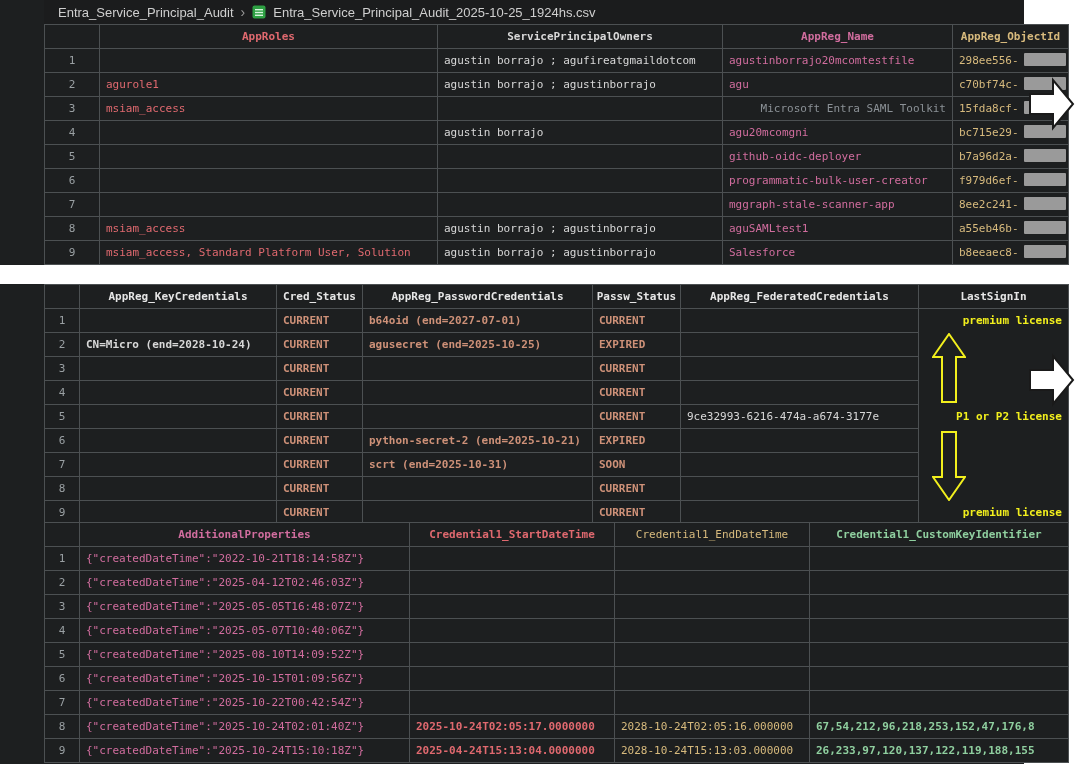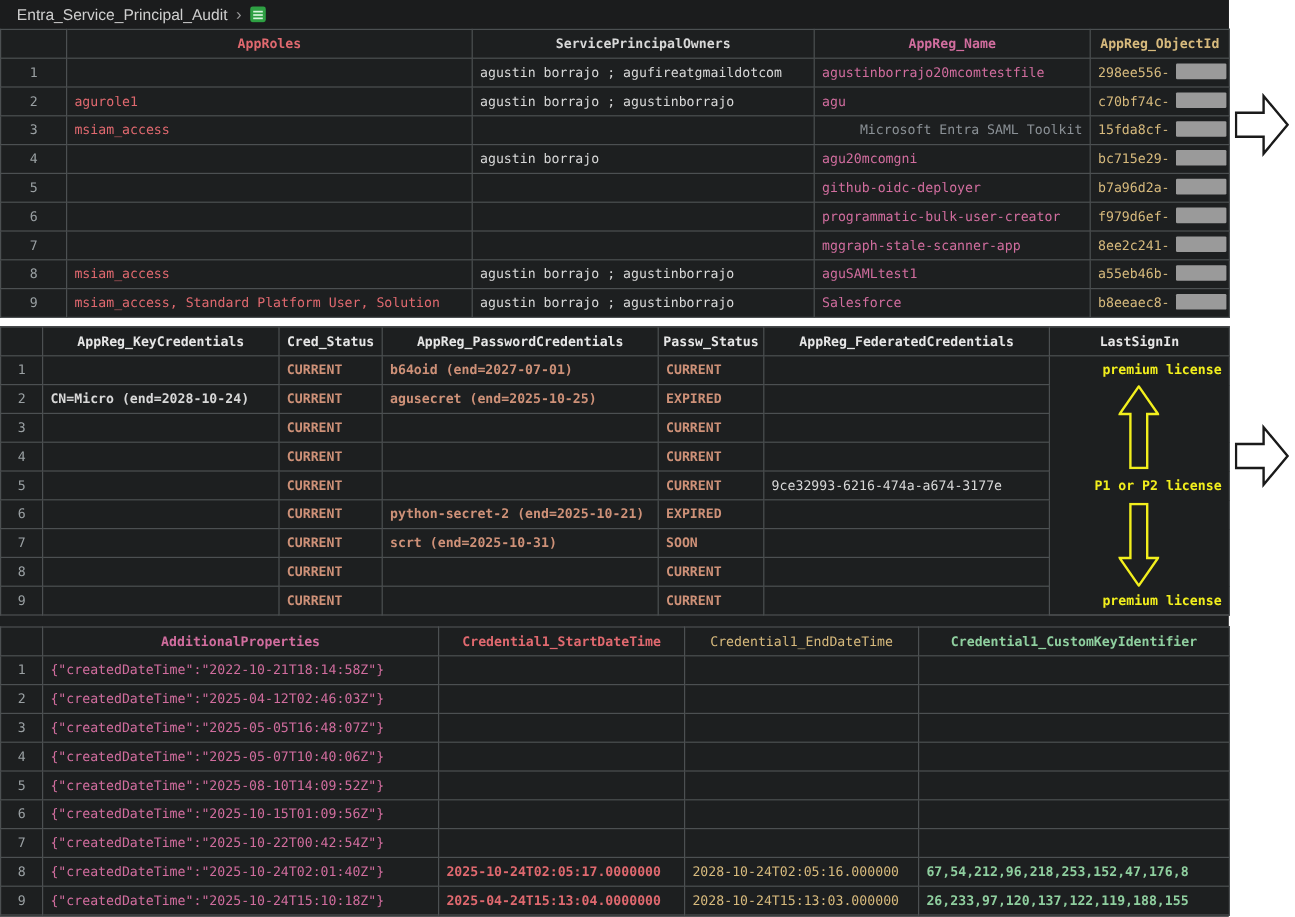--- a/index.html
+++ b/index.html
@@ -1,23 +1,23 @@
 <!DOCTYPE html>
 <html style="--red: #e0696f; --pink: #d16d9e; --yellow: #d7ba7d; --orange: #ce9178; --green: #8fcf9f; --white: #d8d8d8; --gray: #8b9196; --number_gray: #9aa0a3; --annotation_yellow: #f2ef1d; --redaction_gray: #9a9a9a; --icon_green: #2ea043;"><head>
 <meta charset="utf-8">
 <style>
   * { margin:0; padding:0; box-sizing:border-box; }
   html,body { background:#ffffff; }
   body {
     width:1079px; height:764px; position:relative; overflow:hidden;
     font-family:"DejaVu Sans Mono","Liberation Mono",monospace;
   }
-  .block { position:absolute; left:0; width:1024px; background:#1d1f20; }
+  .block { position:absolute; left:0; width:1024px; background:#1d1f20;padding-left:44px; }
   #block1 { top:0;   height:265px; }
-  #block2 { top:272px; height:314px; }
+  #block2 { top:284px; height:314px; }
   #block3 { top:522px; height:270px; }
 
   
   .breadcrumb {
     height:24px; display:flex; align-items:center; gap:7px;
     padding-left:14px; background:#1b1c1d; color:#cfcfcf;
     font-family:"Liberation Sans",sans-serif; font-size:13px;
     white-space:nowrap; overflow:hidden;
   }
   .breadcrumb .sep { color:#9a9a9a; font-size:14px; }
@@ -87,20 +87,21 @@
     <span>Entra_Service_Principal_Audit</span>
     <span class="sep">›</span>
     <span class="csv-icon">
       <svg width="14" height="14" viewBox="0 0 14 14">
         <rect x="0.5" y="0.5" width="13" height="13" rx="2" fill="#2ea043"></rect>
         <rect x="3" y="4" width="8" height="1.4" fill="#d7f5dd"></rect>
         <rect x="3" y="6.8" width="8" height="1.4" fill="#d7f5dd"></rect>
         <rect x="3" y="9.6" width="8" height="1.4" fill="#d7f5dd"></rect>
       </svg>
     </span>
+    <span>Entra_Service_Principal_Audit_2025-10-25_1924hs.csv</span>
   </div>
   <table id="t1">
       <colgroup>
         <col style="width: 55px;">
         <col style="width: 338px;">
         <col style="width: 285px;">
         <col style="width: 230px;">
         <col style="width: 116px;">
       </colgroup>
       <thead>

